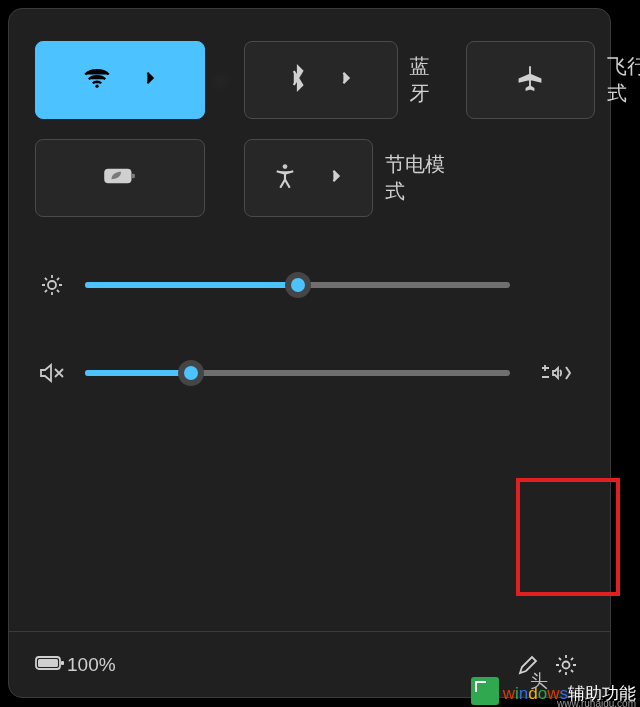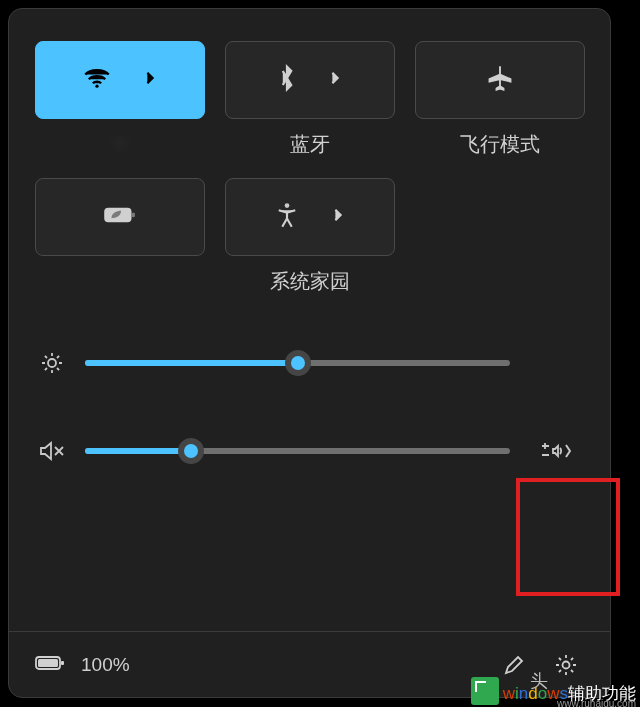--- a/index.html
+++ b/index.html
@@ -1,36 +1,36 @@
 <!DOCTYPE html>
 <html><head>
 <meta charset="utf-8">
 <style>
   *{box-sizing:border-box;margin:0;padding:0;font-family:"Segoe UI","Microsoft YaHei",sans-serif}
   body{background:#000;width:640px;height:707px;overflow:hidden;position:relative}
   .panel{position:absolute;left:8px;top:8px;width:603px;height:690px;background:#202020;border-radius:14px;border:1px solid #3a3a3a;display:flex;flex-direction:column}
   .tiles{padding:32px 26px 0 26px;display:grid;grid-template-columns:repeat(3,1fr);column-gap:20px;row-gap:20px}
-  .tile{display:flex;flex-direction:column;align-items:center;gap:12px}
+  .tile{display:flex;flex-direction:row;align-items:center;gap:12px}
   .btn{width:170px;height:78px;border-radius:8px;display:flex;align-items:center;justify-content:center;gap:32px;cursor:pointer;border:1px solid #4a4a4a;background:rgba(255,255,255,0.03)}
   .btn.on{background:#4cc2ff;border:1px solid #4cc2ff}
   .btn.on svg{stroke:#000;fill:#000}
   .btn svg{stroke:#d0d0d0;fill:#d0d0d0}
   .lbl{color:#d0d0d0;font-size:20px}
   .lbl.dim{color:#7a7a7a}
   .lbl.redact{filter:blur(4px) contrast(60%);color:#555}
   .chev{width:14px;height:14px}
   .sliders{padding:0 30px;margin-top:56px;display:flex;flex-direction:column;gap:64px}
   .srow{display:flex;align-items:center;gap:20px}
   .sicon{width:26px;flex:0 0 26px;display:flex;justify-content:center;align-items:center;color:#d0d0d0}
   .track{position:relative;flex:1;height:6px;background:#6f6f6f;border-radius:3px}
   .fill{position:absolute;left:0;top:0;height:100%;background:#4cc2ff;border-radius:3px}
   .thumb{position:absolute;top:50%;width:26px;height:26px;border-radius:50%;background:#4cc2ff;border:6px solid #454545;transform:translate(-50%,-50%)}
   .sright{width:50px;flex:0 0 50px;display:flex;justify-content:center;align-items:center;color:#d0d0d0;cursor:pointer}
   .highlight{position:absolute;right:20px;top:478px;width:104px;height:118px;border:4px solid #e02020;pointer-events:none}
-  .footer{position:absolute;left:0;bottom:0;width:100%;height:66px;border-top:1px solid #3a3a3a;display:flex;align-items:center;padding:0 26px;color:#d0d0d0;gap:16px}
+  .footer{position:absolute;left:0;bottom:0;width:100%;height:66px;border-top:1px solid #3a3a3a;display:flex;align-items:center;padding:0 26px;color:#d0d0d0;gap:2px}
   .footer .sp{flex:1}
   .footer .ibtn{width:36px;height:36px;display:flex;align-items:center;justify-content:center;cursor:pointer}
   .wm{position:absolute;right:0;bottom:0;display:flex;align-items:flex-end;gap:4px;background:transparent;padding:2px 4px}
   .wm-logo{width:28px;height:28px;background:#2fa84f;border-radius:3px;position:relative}
   .wm-logo::before{content:"";position:absolute;left:4px;top:4px;width:9px;height:9px;border:2px solid #fff;border-right:none;border-bottom:none}
   .wm-txt{color:#fff;font-size:17px}
   .wm-txt .c1{color:#d83b01}
   .wm-sub{position:absolute;right:4px;bottom:-2px;font-size:10px;color:#9a9a9a}
   .cut{position:absolute;right:92px;bottom:14px;color:#bdbdbd;font-size:18px}
 </style>
@@ -106,21 +106,21 @@
             <circle cx="10" cy="3" r="2" fill="#c8c8c8" stroke="none"></circle>
             <path d="M3 7 L10 9 L17 7 M10 9 L10 14 M10 14 L6 21 M10 14 L14 21"></path>
           </svg>
         </span>
         <span>
           <svg class="chev" viewBox="0 0 10 16" fill="none" stroke="#c8c8c8" stroke-width="2.5">
               <path d="M2 2 L8 8 L2 14"></path>
             </svg>
         </span>
       </div>
-      <div class="lbl">系统家园</div>
+      <div class="lbl">节电模式</div>
     </div>
 
 
   </div>
 
   <div class="sliders">
 
     <div class="srow">
       <div class="sicon">
         <svg width="24" height="24" viewBox="0 0 24 24" fill="none" stroke="#c8c8c8" stroke-width="1.8">

